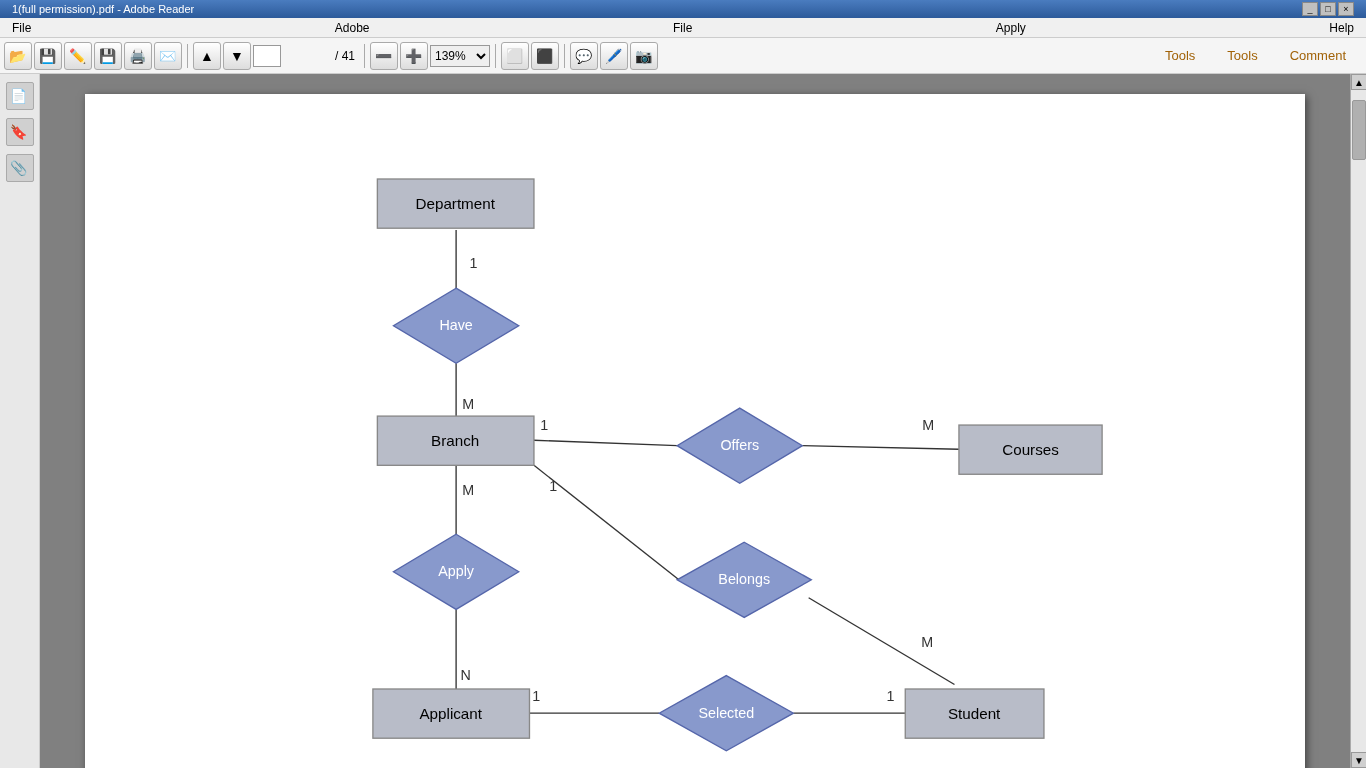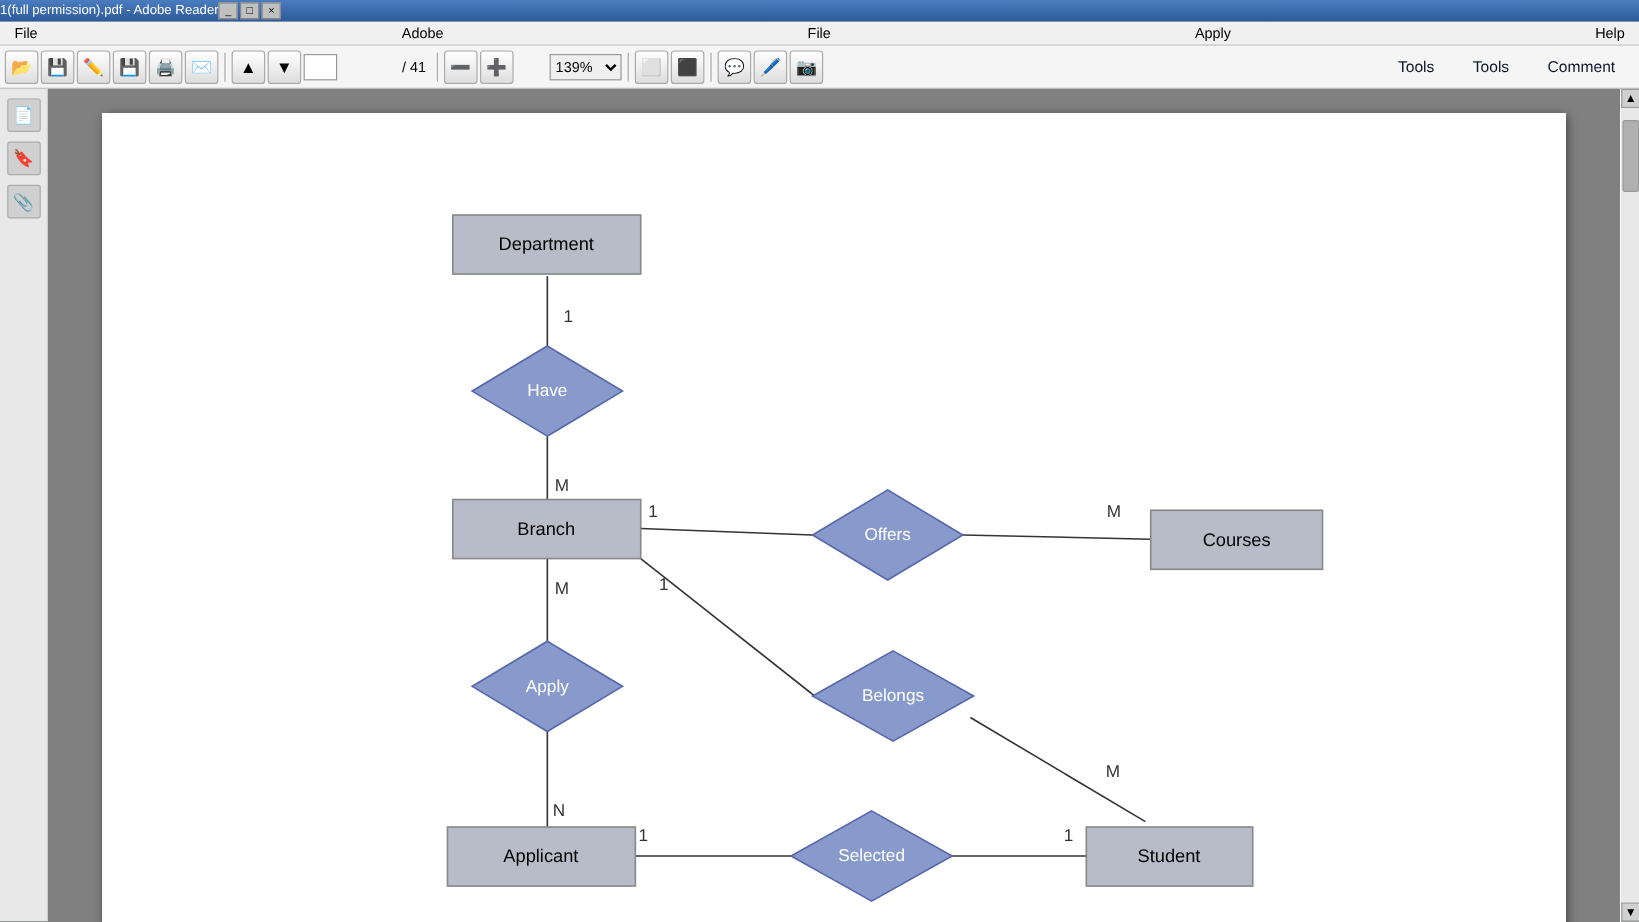--- a/index.html
+++ b/index.html
@@ -4,21 +4,22 @@
   <style>
     * { margin: 0; padding: 0; box-sizing: border-box; }
     body { width: 1366px; height: 768px; overflow: hidden; font-family: Arial, sans-serif; background: #525659; }
 
     
     .title-bar {
       height: 18px;
       background: linear-gradient(to bottom, #4a7cbf, #2c5a9a);
       display: flex;
       align-items: center;
-      padding: 0 0;
+      justify-content: space-between;
+      padding: 0 12px;
       color: white;
       font-size: 11px;
     }
     .title-bar-controls { display: flex; gap: 2px; }
     .title-bar-btn {
       width: 16px; height: 14px; background: #c0c0c0; border: 1px solid #888;
       font-size: 9px; display: flex; align-items: center; justify-content: center; cursor: pointer;
       color: #000;
     }
 
@@ -57,37 +58,37 @@
       cursor: pointer;
       font-size: 14px;
     }
     .tb-sep { width: 1px; height: 24px; background: #aaa; margin: 0 3px; }
     .tb-page-input {
       width: 28px; height: 22px; text-align: center;
       border: 1px solid #999; font-size: 12px;
     }
     .tb-page-total { font-size: 12px; padding: 0 4px; margin-left: 48px; }
     .tb-zoom-select {
-      width: 60px; height: 22px; font-size: 12px; border: 1px solid #999; margin-left: 28px;
+      width: 60px; height: 22px; font-size: 12px; border: 1px solid #999;
     }
 
     
     .toolbar-right {
       margin-left: auto;
       display: flex;
       align-items: center;
       gap: 0;
     }
     .toolbar-right-btn {
       padding: 4px 16px;
       font-size: 13px;
       background: transparent;
       border: none;
       cursor: pointer;
-      color: #0f172a;
+      color: #a16207;
     }
 
     
     .main-area {
       display: flex;
       height: calc(768px - 18px - 20px - 36px);
       background: #808080;
     }
 
     

